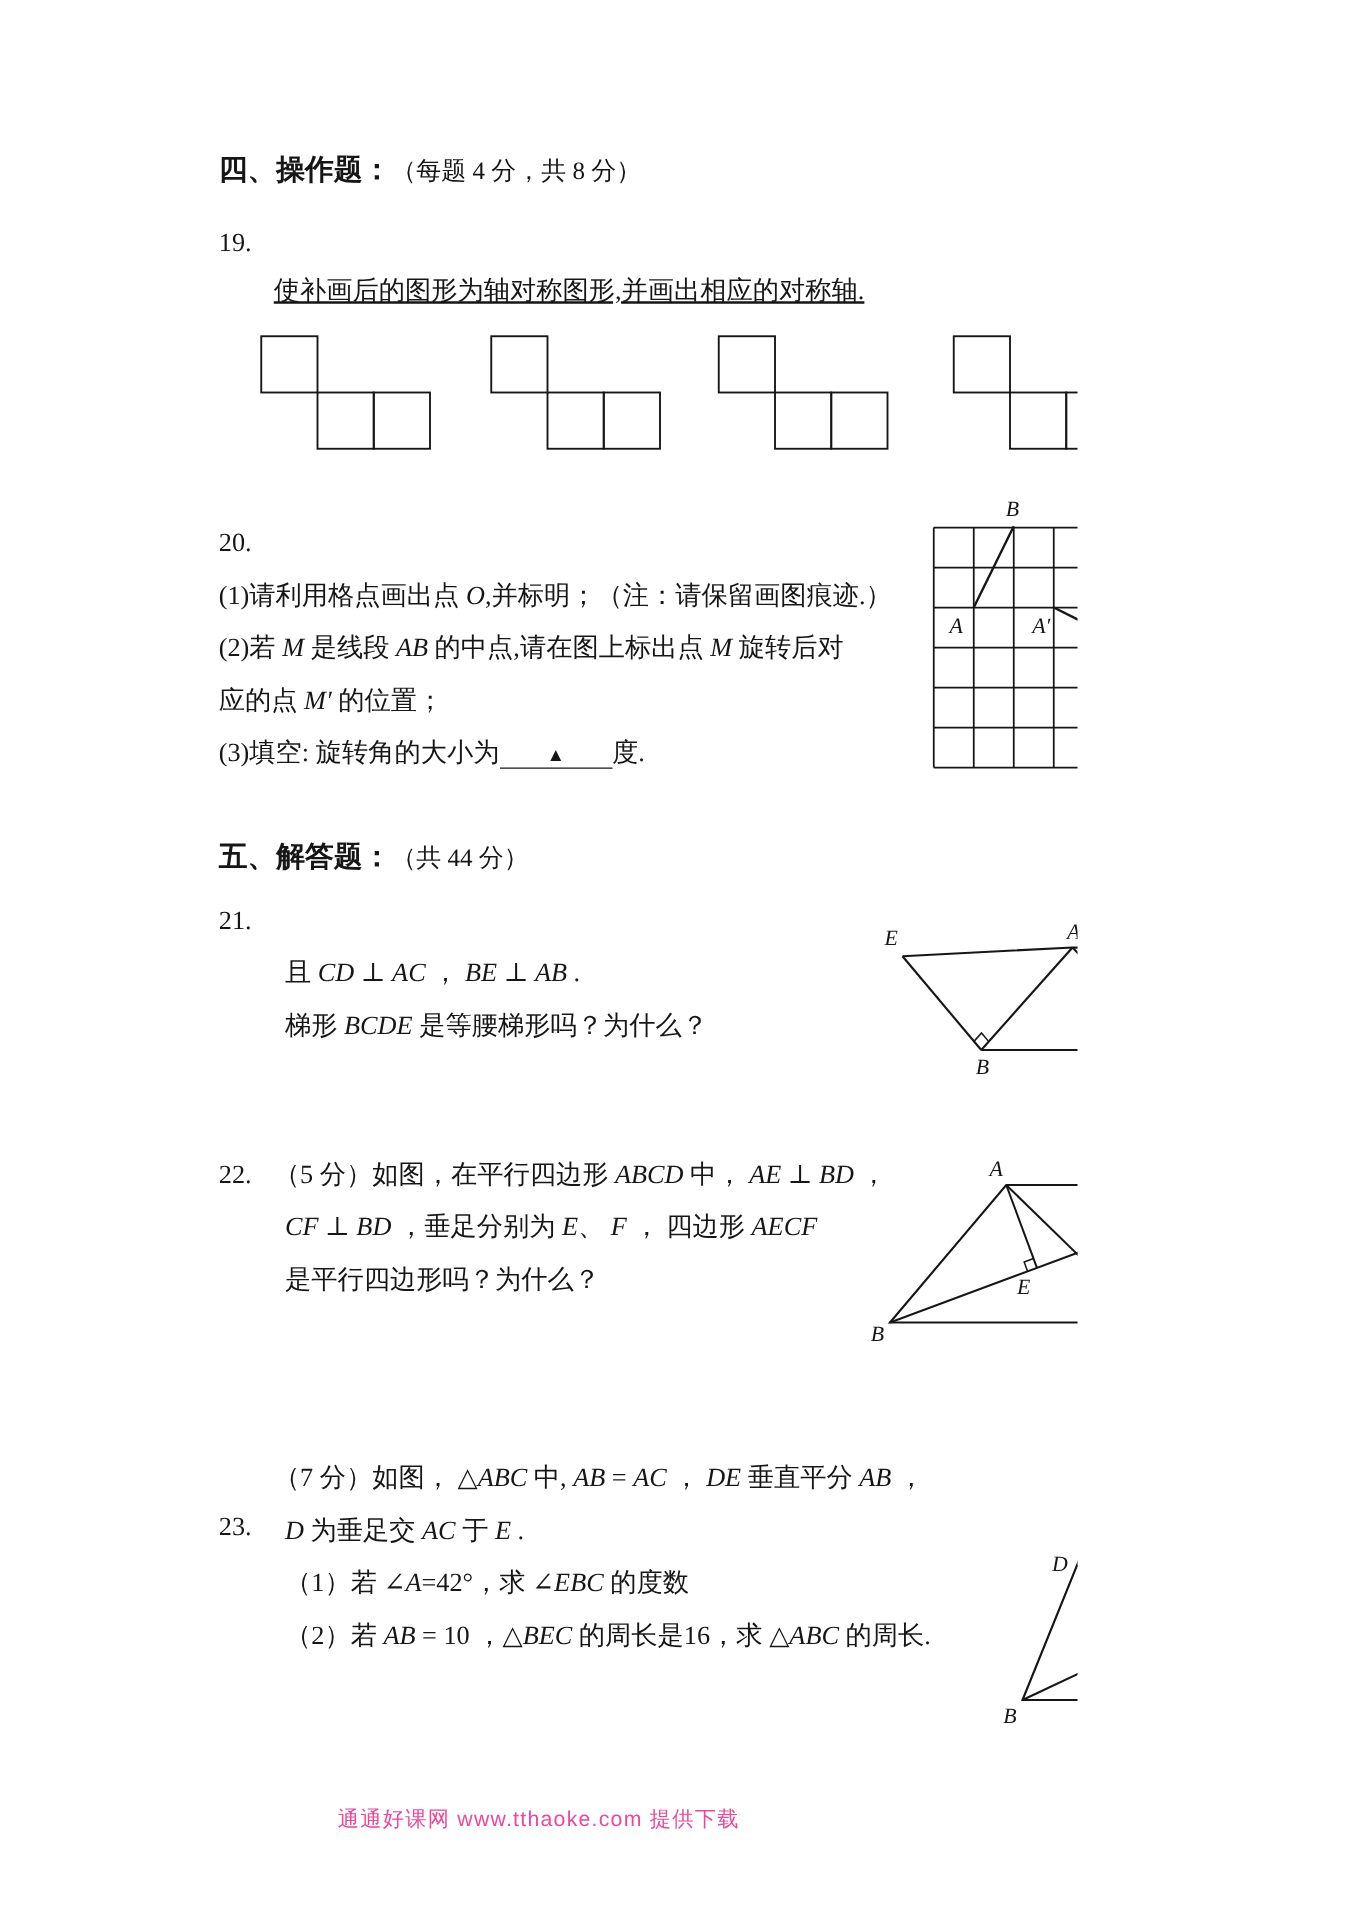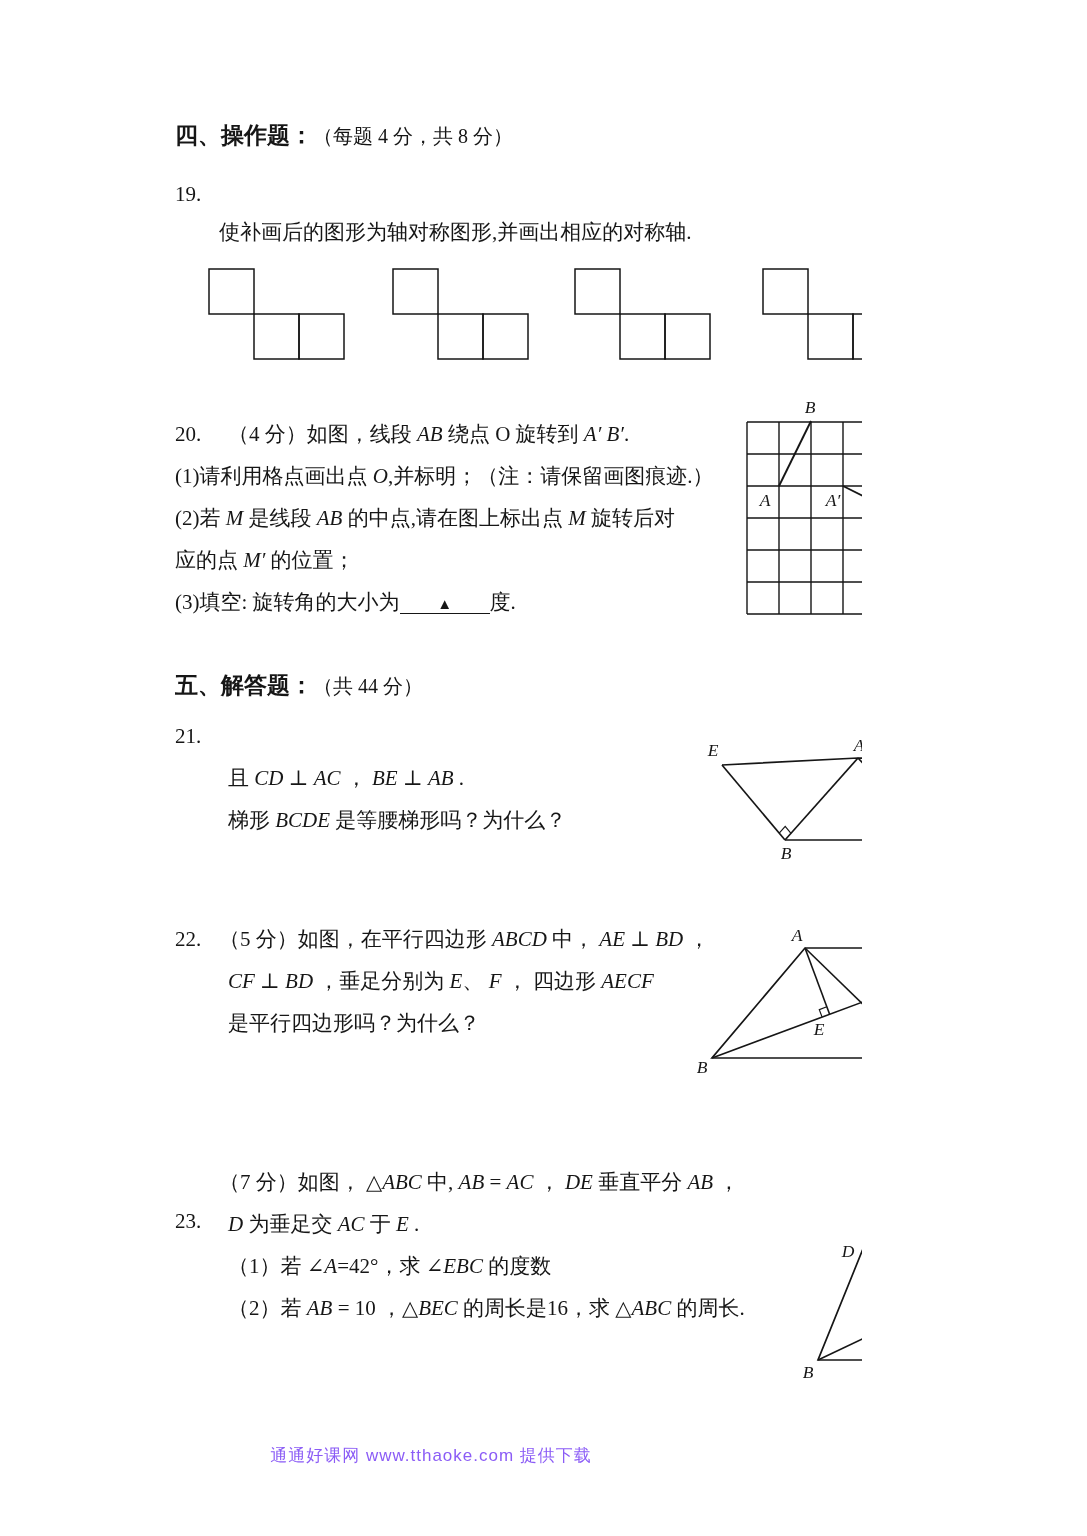--- a/index.html
+++ b/index.html
@@ -10,33 +10,33 @@
   .sec .p{font-size:20px;font-weight:400;}
   .m{font-style:italic;font-family:"Liberation Serif","DejaVu Serif",serif;}
   .blank{display:inline-block;min-width:90px;border-bottom:1.6px solid #161616;
          text-align:center;font-size:15px;line-height:1.15;}
   .fig{position:absolute;overflow:visible;}
   .fig line,.fig polyline,.fig polygon,.fig path,.fig rect{stroke:#161616;fill:none;}
   .fig text{font-family:"Liberation Serif","DejaVu Serif",serif;font-style:italic;
             font-size:17.5px;fill:#161616;stroke:none;}
   .footer{position:absolute;left:0;right:0;top:1444px;text-align:center;
           font-family:"Liberation Sans","DejaVu Sans",sans-serif;font-size:17px;
-          color:#8b5cf6;letter-spacing:1px;}
+          color:#ec4899;letter-spacing:1px;}
 </style>
 </head>
 <body>
 
 <div class="page">
 
   <div class="line sec" style="left:175px;top:120px;">
     <span class="t">四、操作题：</span><span class="p">（每题 4 分，共 8 分）</span>
   </div>
 
   <div class="line" style="left:175px;top:180px;">19.</div>
-  <div class="line" style="left:219px;top:218px;">使补画后的图形为轴对称图形,并画出相应的对称轴.</div>
+  <div class="line" style="left:219px;top:218px;text-decoration:underline;">使补画后的图形为轴对称图形,并画出相应的对称轴.</div>
 
   <svg class="fig" style="left:208px;top:268px;" width="140" height="95" viewBox="0 0 140 95">
     <rect x="1" y="1" width="45" height="45" stroke-width="1.5"></rect>
     <rect x="46" y="46" width="45" height="45" stroke-width="1.5"></rect>
     <rect x="91" y="46" width="45" height="45" stroke-width="1.5"></rect>
   </svg>
   <svg class="fig" style="left:392px;top:268px;" width="140" height="95" viewBox="0 0 140 95">
     <rect x="1" y="1" width="45" height="45" stroke-width="1.5"></rect>
     <rect x="46" y="46" width="45" height="45" stroke-width="1.5"></rect>
     <rect x="91" y="46" width="45" height="45" stroke-width="1.5"></rect>
@@ -46,21 +46,20 @@
     <rect x="46" y="46" width="45" height="45" stroke-width="1.5"></rect>
     <rect x="91" y="46" width="45" height="45" stroke-width="1.5"></rect>
   </svg>
   <svg class="fig" style="left:762px;top:268px;" width="140" height="95" viewBox="0 0 140 95">
     <rect x="1" y="1" width="45" height="45" stroke-width="1.5"></rect>
     <rect x="46" y="46" width="45" height="45" stroke-width="1.5"></rect>
     <rect x="91" y="46" width="45" height="45" stroke-width="1.5"></rect>
   </svg>
 
   <div class="line" style="left:175px;top:420px;">20.</div>
-  <div class="line" style="left:228px;top:420px;"><span>（4 分）如图，线段 </span><span class="m">AB</span><span> 绕点 O 旋转到 </span><span class="m">A′ B′</span><span>.</span></div>
   <div class="line" style="left:175px;top:462px;"><span>(1)请利用格点画出点 </span><span class="m">O</span><span>,并标明；（注：请保留画图痕迹.）</span></div>
   <div class="line" style="left:175px;top:504px;"><span>(2)若 </span><span class="m">M</span><span> 是线段 </span><span class="m">AB</span><span> 的中点,请在图上标出点 </span><span class="m">M</span><span> 旋转后对</span></div>
   <div class="line" style="left:175px;top:546px;"><span>应的点 </span><span class="m">M′</span><span>  的位置；</span></div>
   <div class="line" style="left:175px;top:588px;">
     <span>(3)填空: 旋转角的大小为</span><span class="blank">▲</span><span>度.</span>
   </div>
 
   <svg class="fig" style="left:744px;top:394px;" width="236" height="234" viewBox="0 0 236 234">
     <path d="M3 28V220M35 28V220M67 28V220M99 28V220M131 28V220M163 28V220M195 28V220M227 28V220M3 28H227M3 60H227M3 92H227M3 124H227M3 156H227M3 188H227M3 220H227" stroke-width="1.4"></path>
     <line x1="35" y1="92" x2="67" y2="27" stroke-width="1.9"></line>

